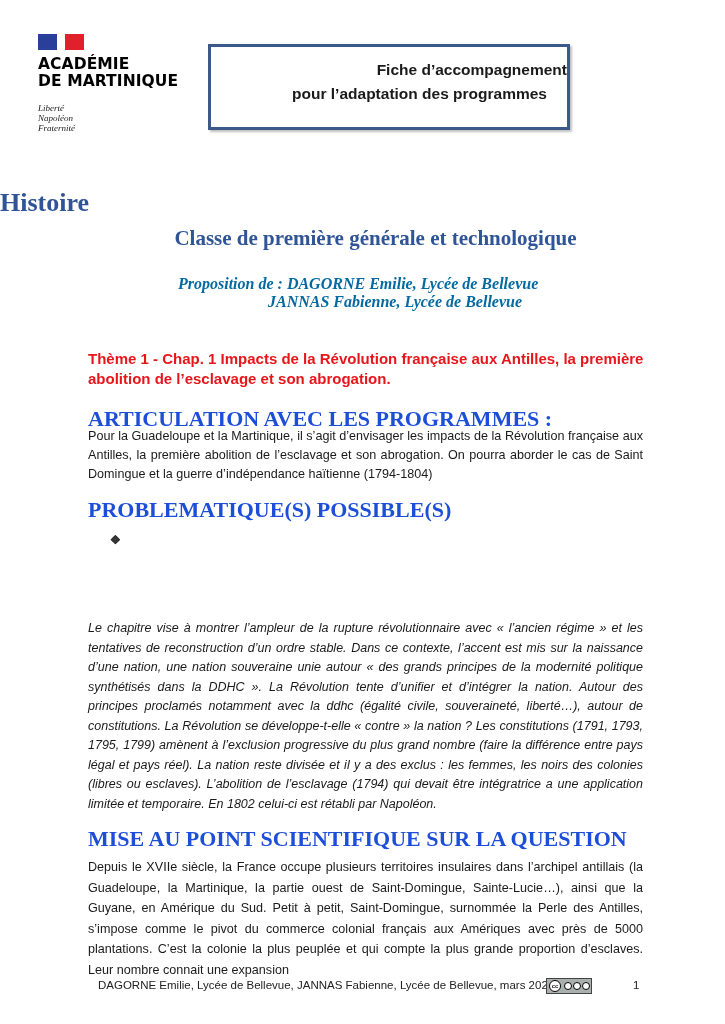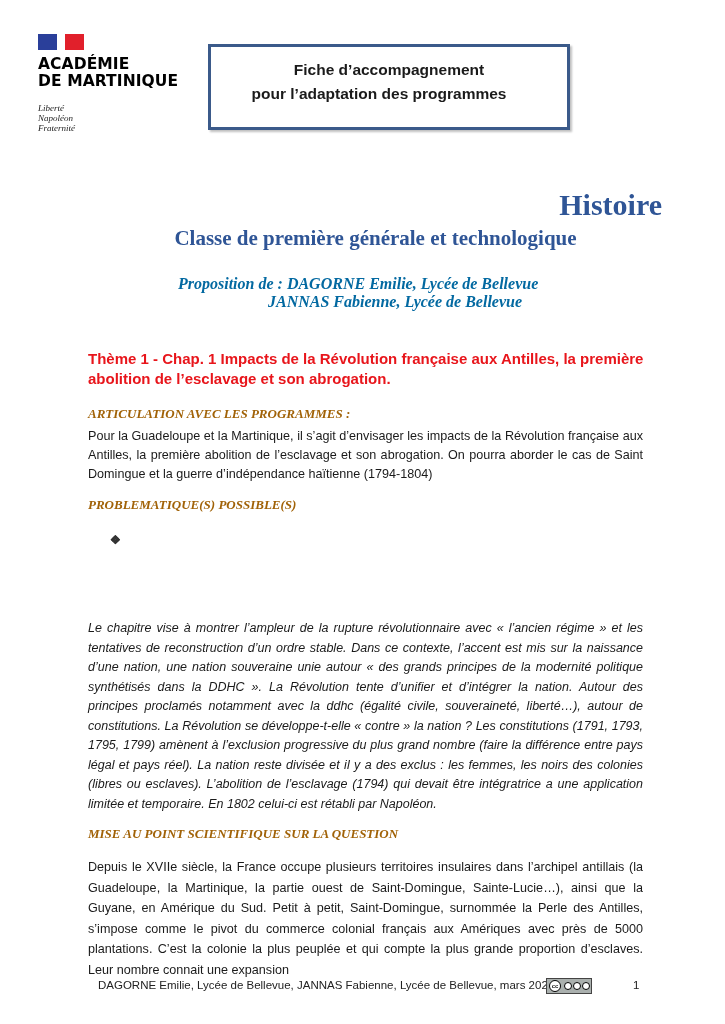--- a/index.html
+++ b/index.html
@@ -14,37 +14,37 @@
   .flag .white { width: 8px; background: #ffffff; }
   .flag .red { width: 19px; background: #e1202b; }
   .logo-title { font-family: "DejaVu Sans", sans-serif; font-weight: bold; font-size: 15.5px;
                 line-height: 17px; color: #000000; margin-top: 6px; letter-spacing: 0.1px; }
   .motto { font-family: "Liberation Serif", serif; font-style: italic; font-size: 9px;
            line-height: 10px; color: #222; margin-top: 13px; }
 
   
   .fiche-box { left: 208px; top: 44px; width: 356px; height: 80px;
                border: 3px solid #3b5a8a; box-shadow: 2px 2px 2px rgba(0,0,0,0.25);
-               text-align: center; }
+               text-align: right; }
   .fiche-box .l1 { font-weight: bold; font-size: 15.5px; margin-top: 14px; }
   .fiche-box .l2 { font-weight: bold; font-size: 15.5px; margin-top: 6px; padding-right: 20px; }
 
-  .title { left: 0; width: 662px; top: 188px; text-align: right;
-           font-family: "Liberation Serif", serif; font-weight: bold; font-size: 30px; color: #2f5596; }
+  .title { left: 0; width: 662px; top: 188px; text-align: left;
+           font-family: "Liberation Serif", serif; font-weight: bold; font-size: 26px; color: #2f5596; }
   .subtitle { left: 0; width: 703px; top: 226px; text-align: center;
               font-family: "Liberation Serif", serif; font-weight: bold; font-size: 21px; color: #2f5596; padding-left: 24px; }
 
   .prop { font-family: "Liberation Serif", serif; font-style: italic; font-weight: bold; font-size: 16px; color: #0369a1; }
   .prop1 { left: 178px; top: 275px; }
   .prop2 { left: 268px; top: 293px; }
 
   .theme { left: 88px; top: 349px; width: 560px; color: #e8151b; font-weight: bold;
            font-size: 15px; line-height: 20px; }
 
-  .h2 { font-family: "Liberation Serif", serif; font-weight: bold; color: #a16207; font-size: 13px; font-style: italic; }
+  .h2 { font-family: "Liberation Serif", serif; font-weight: bold; color: #1d4ed8; font-size: 22px; }
   .h-artic { left: 88px; top: 406px; }
   .artic-body { left: 88px; top: 427px; width: 555px; font-size: 12.6px; line-height: 19px; text-align: justify; }
 
   .h-prob { left: 88px; top: 497px; }
   .prob-list { left: 110px; top: 530px; width: 520px; margin: 0; padding: 0; list-style: none; }
   .prob-list li { position: relative; padding-left: 22px; font-weight: bold; font-size: 13.6px; line-height: 20px; }
   .prob-list .bullet { position: absolute; left: 0; top: 0; font-size: 12px; color: #333; }
 
   .intro { left: 88px; top: 619px; width: 555px; font-style: italic; font-size: 12.5px;
            line-height: 19.5px; text-align: justify; }

